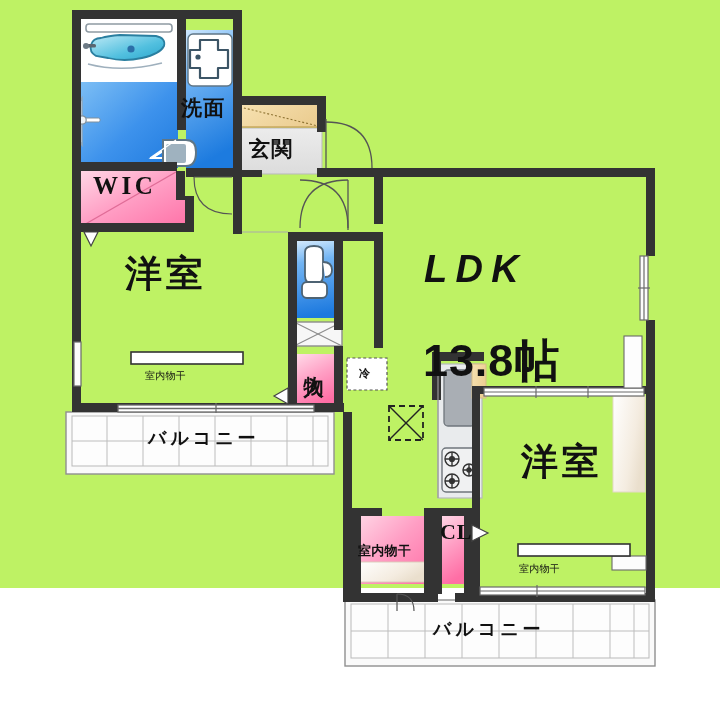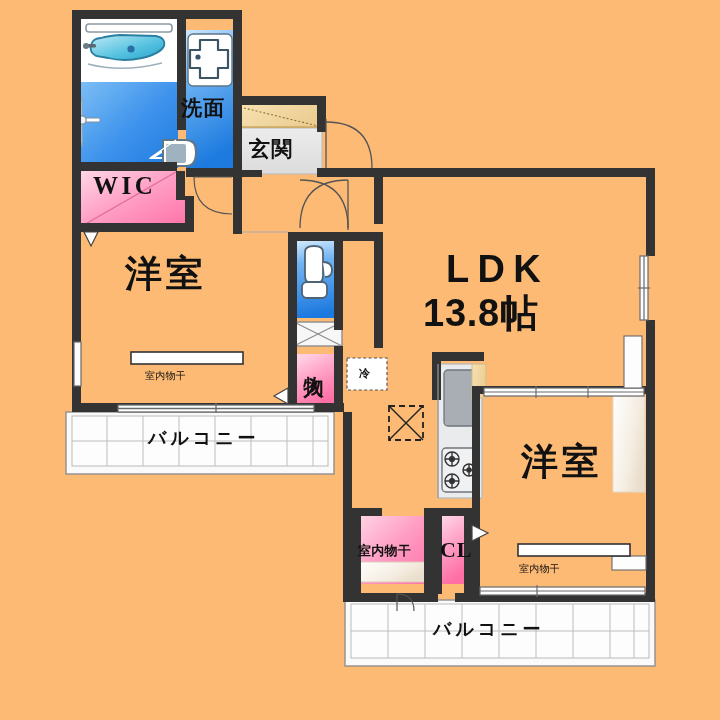--- a/index.html
+++ b/index.html
@@ -9,22 +9,22 @@
   }
   body {
     width: 720px;
     height: 720px;
     overflow: hidden;
     font-family: "Liberation Sans", "DejaVu Sans", sans-serif;
   }
   #plan {
     position: relative;
     width: 720px;
-    height: 720px;
-    background: #fdba74;
+    height: 588px;
+    background: #bef264;
   }
   .layer {
     position: absolute;
     left: 0; top: 0;
     width: 720px;
     height: 720px;
   }
   .lbl {
     position: absolute;
     color: #111111;
@@ -43,23 +43,24 @@
     font-size: 37px;
     letter-spacing: 0.02em;
     font-weight: 700;
   }
   .lbl-ldk {
     font-size: 38px;
     letter-spacing: 0.22em;
     font-weight: 700;
   }
   .lbl-ldk-size {
-    font-size: 38px;
+    font-size: 45px;
     letter-spacing: 0.02em;
     font-weight: 700;
+    margin-top: 44px;
   }
   .lbl-med {
     font-size: 21px;
     letter-spacing: 0.06em;
     font-weight: 700;
   }
   .lbl-wic {
     font-size: 25px;
     letter-spacing: 0.14em;
     font-weight: 700;
@@ -442,32 +443,32 @@
 
     <div class="lbl lbl-med" style="left:181px; top:97px;">洗面</div>
 
     <div class="lbl lbl-wic" style="left:93px; top:173px;">WIC</div>
 
     <div class="lbl lbl-med" style="left:249px; top:138px;">玄関</div>
 
     <div class="lbl lbl-room-name" style="left:125px; top:255px;">洋室</div>
     <div class="lbl lbl-small" style="left:145px; top:371px;">室内物干</div>
 
-    <div class="lbl lbl-ldk" style="left:446px; top:250px;">LDK</div>
+    <div class="lbl lbl-ldk" style="left:424px; top:250px;font-style:italic;">LDK</div>
     <div class="lbl lbl-ldk-size" style="left:423px; top:294px;">13.8帖</div>
 
     <div class="lbl lbl-vert" style="left:303px; top:360px;">物入</div>
 
     <div class="lbl lbl-tiny" style="left:359px; top:368px;">冷</div>
 
     <div class="lbl lbl-room-name" style="left:521px; top:443px;">洋室</div>
     <div class="lbl lbl-small" style="left:519px; top:564px;">室内物干</div>
 
     <div class="lbl lbl-tiny" style="left:358px; top:544px; font-size:13px; letter-spacing:0.02em;">室内物干</div>
 
-    <div class="lbl lbl-cl" style="left:440px; top:539px;text-align:center;">CL</div>
+    <div class="lbl lbl-cl" style="left:440px; top:521px;text-align:center;">CL</div>
 
     <div class="lbl lbl-balcony" style="left:148px; top:429px;">バルコニー</div>
 
     <div class="lbl lbl-balcony" style="left:433px; top:620px;">バルコニー</div>
 
   </div>
 </div>
 
 </body></html>

